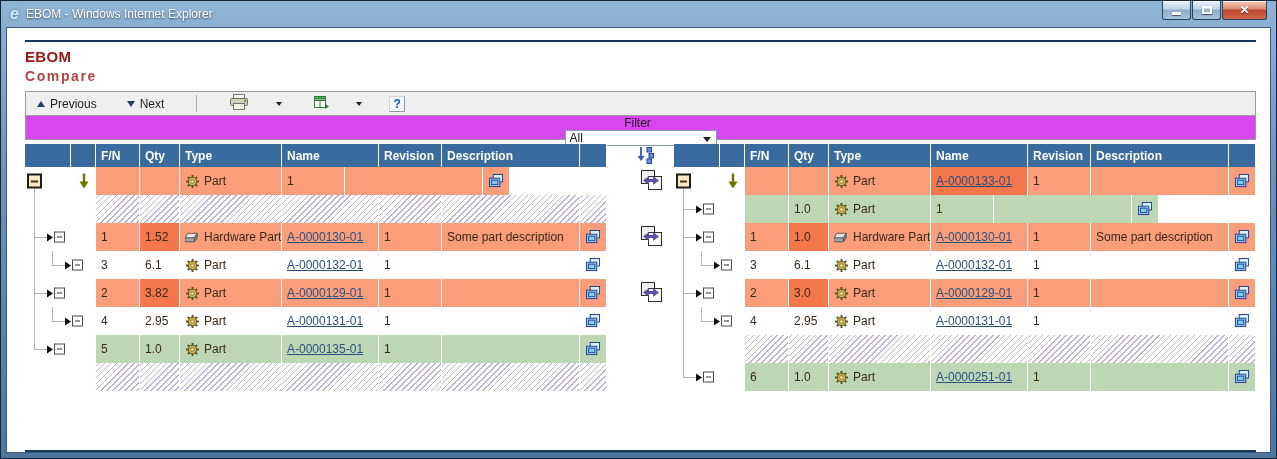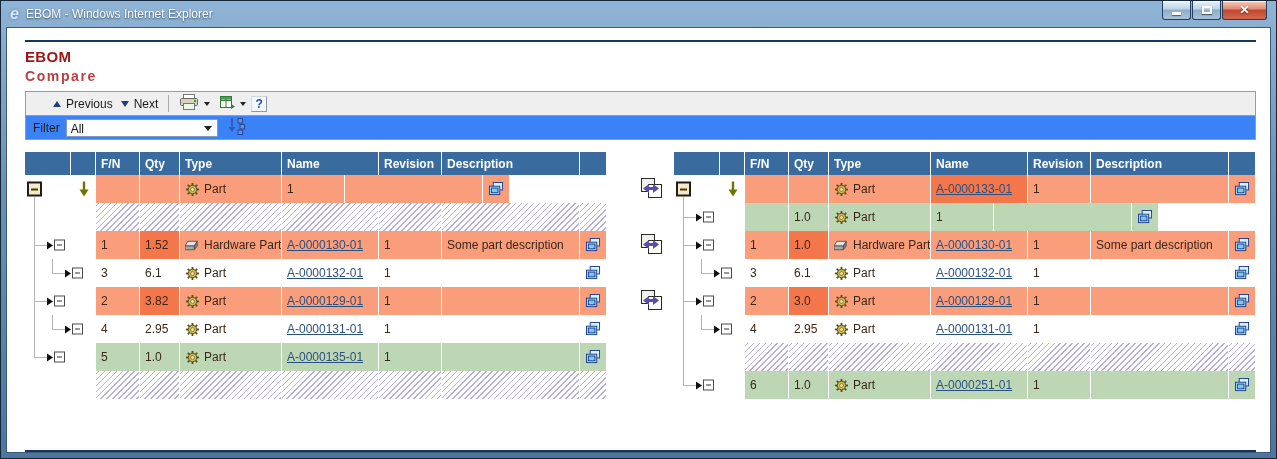--- a/index.html
+++ b/index.html
@@ -22,36 +22,36 @@
   .g-min{width:9px;height:3px;background:#fff;box-shadow:0 1px 1px rgba(0,0,0,.5);margin-top:6px;}
   .g-max{width:10px;height:8px;border:2px solid #fff;box-shadow:0 1px 1px rgba(0,0,0,.5);}
   .g-x{color:#fff;font-size:12px;font-weight:bold;text-shadow:0 1px 1px rgba(0,0,0,.6);line-height:12px;}
   
   .client{width:100%;height:100%;background:#fff;border:1px solid #3c5a78;display:flex;flex-direction:column;overflow:hidden;}
   .page{flex:1;display:flex;flex-direction:column;padding:12px 14px 0 18px;min-height:0;}
   .navy-line{height:2px;background:var(--navy);}
   .page-title{color:#9c1414;font-size:15px;font-weight:bold;margin-top:6px;letter-spacing:.3px;}
   .page-subtitle{color:#b84040;font-size:14px;font-weight:bold;letter-spacing:1.6px;margin-top:3px;}
   
-  .toolbar{margin-top:7px;height:25px;border:1px solid #9b9b9b;background:#efefef;display:flex;align-items:center;padding:0 23px;}
-  .filterbar{height:24px;border:1px solid #9b9b9b;border-top:none;background:#3b82f6;display:flex;align-items:center;padding:0 7px;}
+  .toolbar{margin-top:7px;height:25px;border:1px solid #9b9b9b;background:#efefef;display:flex;align-items:center;padding:0 7px;gap:22px;}
+  .filterbar{height:24px;border:1px solid #9b9b9b;border-top:none;background:#d946ef;display:flex;align-items:center;padding:0 7px;flex-direction:column;}
   .tb-btn{display:flex;align-items:center;gap:5px;font-size:12px;color:#1c1c1c;cursor:pointer;padding:2px 4px;}
   .tri-up{width:0;height:0;border-left:4px solid transparent;border-right:4px solid transparent;border-bottom:6px solid #1f3e7a;}
   .tri-down{width:0;height:0;border-left:4px solid transparent;border-right:4px solid transparent;border-top:6px solid #1f3e7a;}
   .tb-sep{width:1px;height:17px;background:#aaa;margin:0 6px;}
   .dd-arrow{width:0;height:0;border-left:3.5px solid transparent;border-right:3.5px solid transparent;border-top:4.5px solid #222;margin:0 5px 0 1px;cursor:pointer;}
   .help-btn{font-weight:bold;color:#1d4fc0;font-size:12px;border:1px solid #8a97a8;border-top-color:#cfd6de;border-left-color:#cfd6de;
     padding:0 3px;background:#f4f6f8;cursor:pointer;line-height:14px;}
   .filter-label{font-size:12px;color:#1c1c1c;margin-right:6px;}
   .select{width:152px;height:18px;border:1px solid #7f9db9;background:#fff;display:flex;align-items:flex-end;
     font-size:12px;color:#111;padding-left:4px;position:relative;cursor:pointer;}
   .sel-arrow{position:absolute;right:5px;top:6px;width:0;height:0;border-left:4px solid transparent;border-right:4px solid transparent;border-top:5px solid #222;}
   .sort-btn{margin-left:9px;cursor:pointer;display:flex;align-items:center;}
   
-  .compare{margin-top:12px;display:flex;align-items:flex-start;gap:23px;}
+  .compare{margin-top:4px;display:flex;align-items:flex-start;gap:23px;}
   .tbl{width:582px;background:#fff;}
   .trow{display:flex;height:28px;position:relative;}
   .trow.thead{height:23px;}
   .c{border-right:1px solid #fff;padding-left:5px;display:flex;align-items:center;font-size:12px;color:#3a2718;overflow:hidden;white-space:nowrap;}
   .thead .c{background:var(--hdr);color:#fff;font-weight:bold;}
   .w-t1{width:46px;padding:0;}
   .w-t2{width:25px;padding:0;}
   .w-fn{width:44px;}
   .w-qty{width:40px;}
   .w-type{width:102px;}

